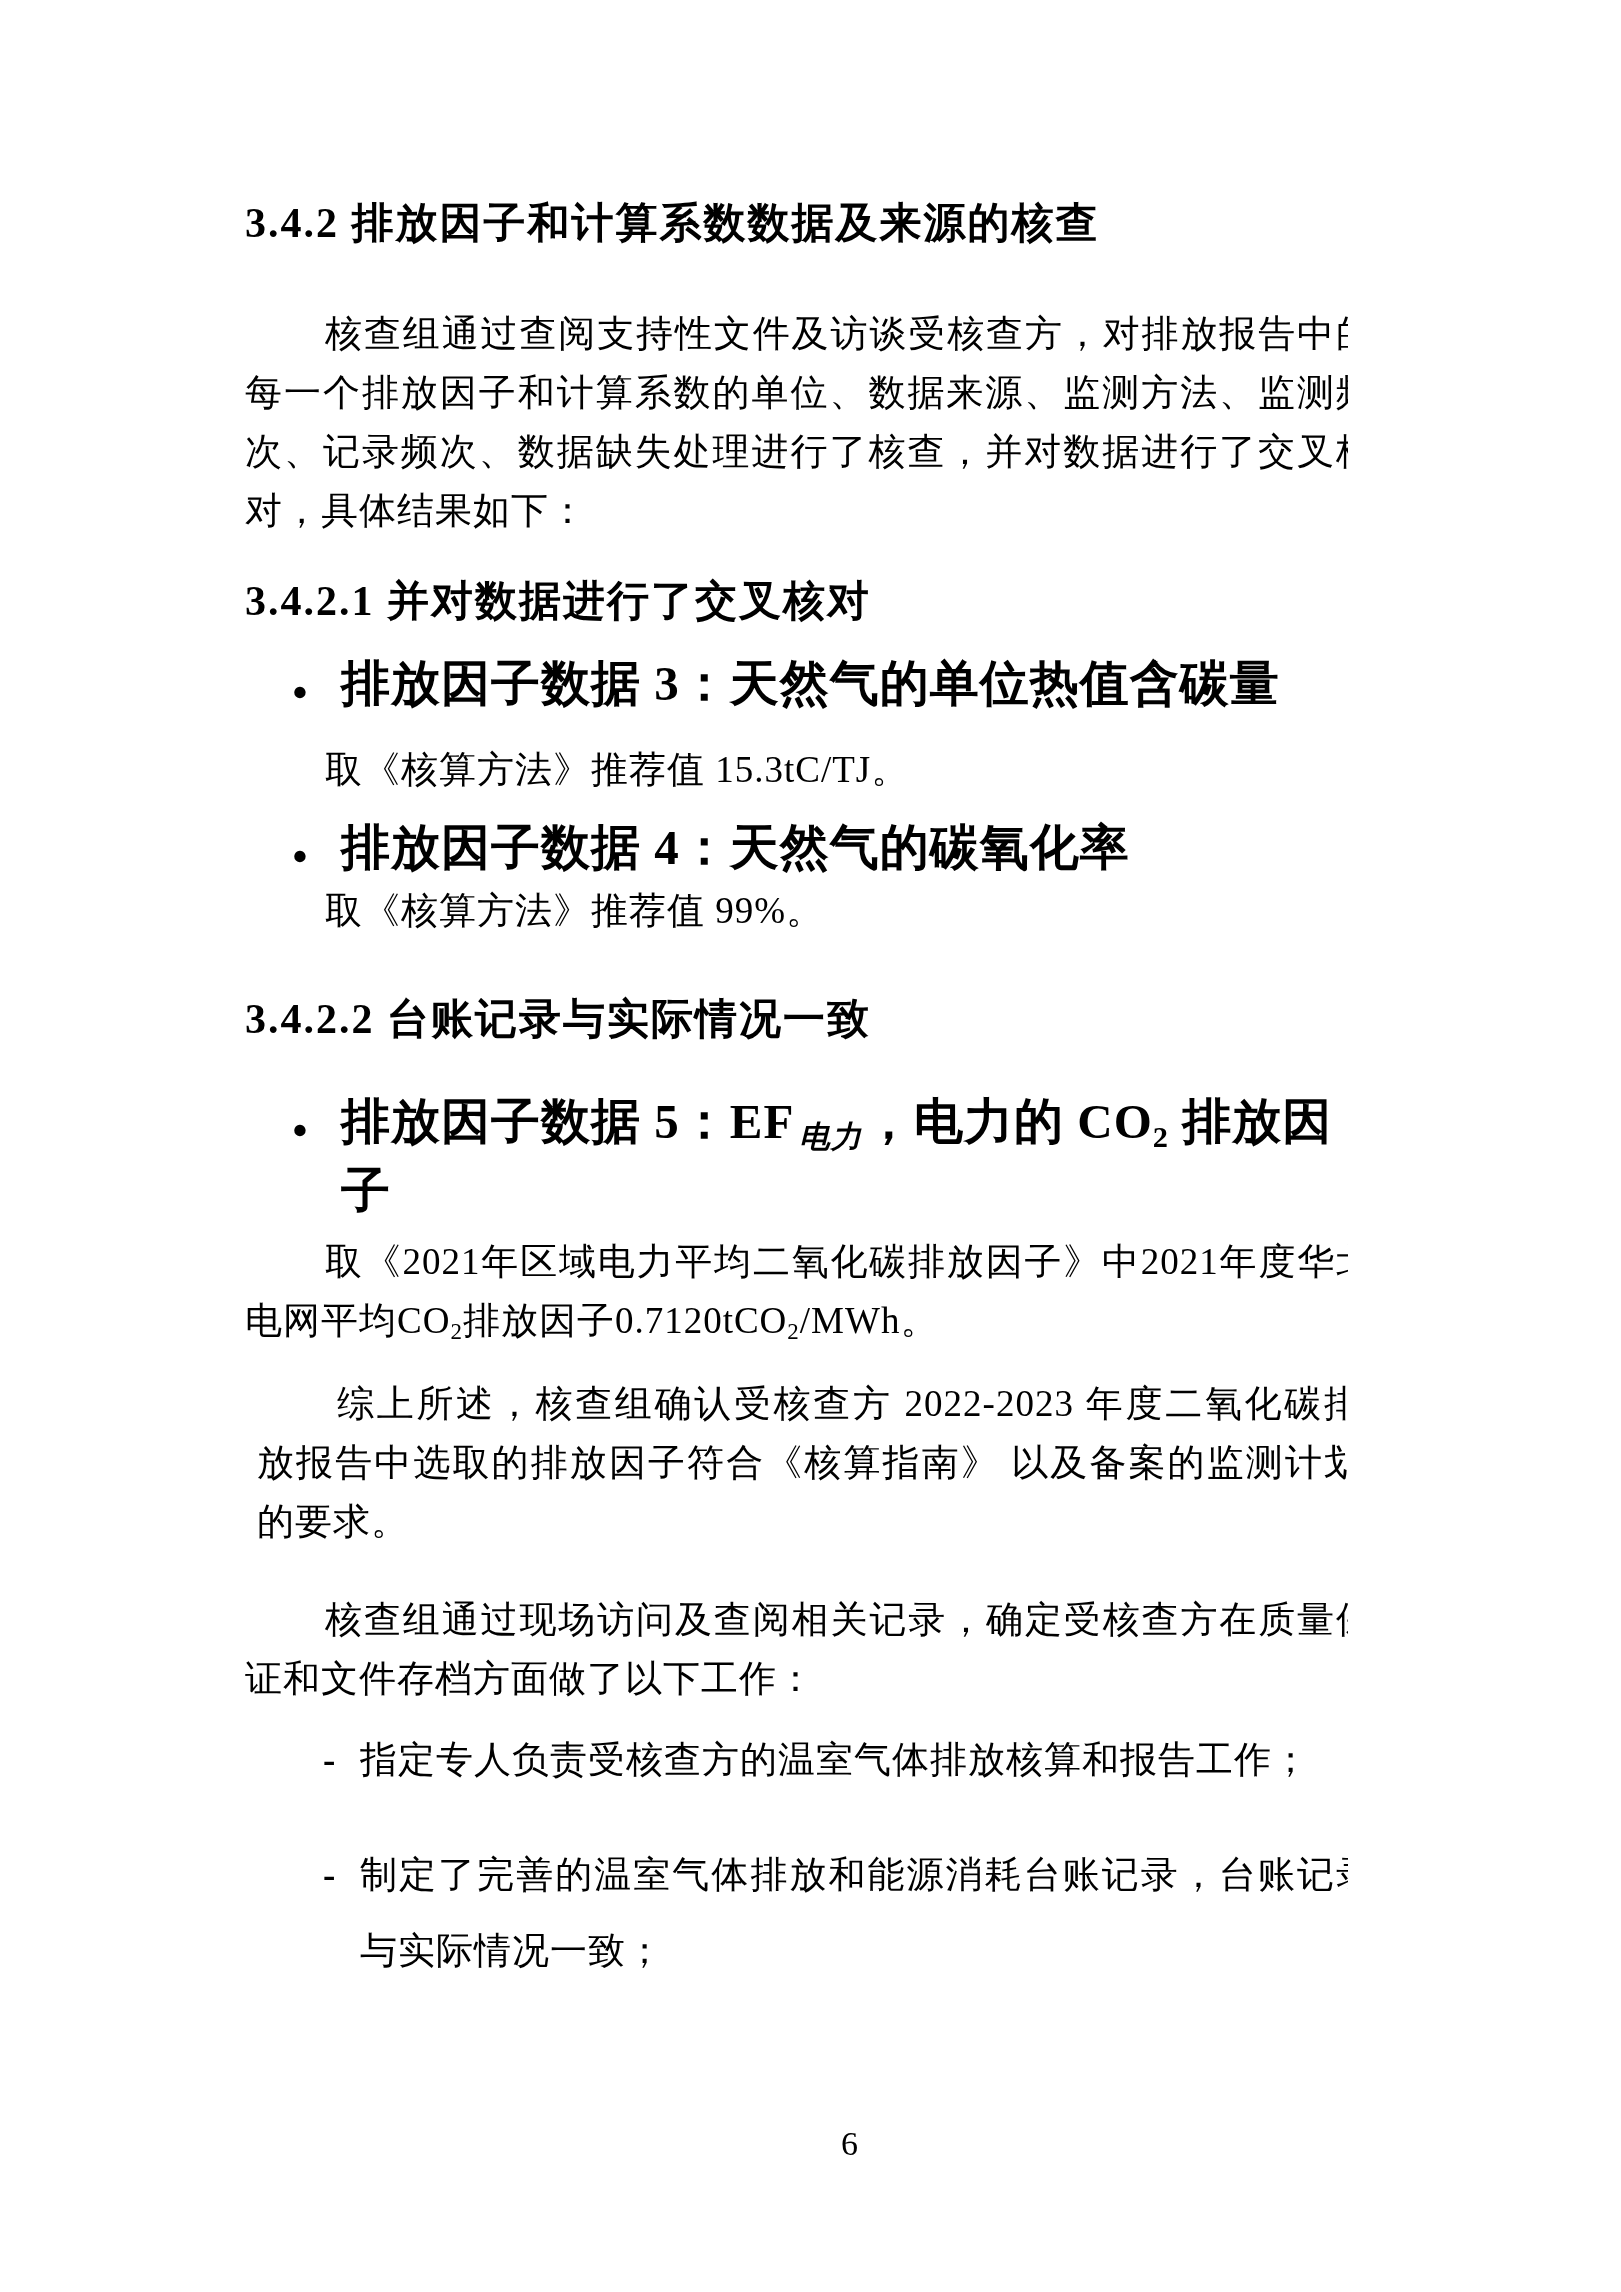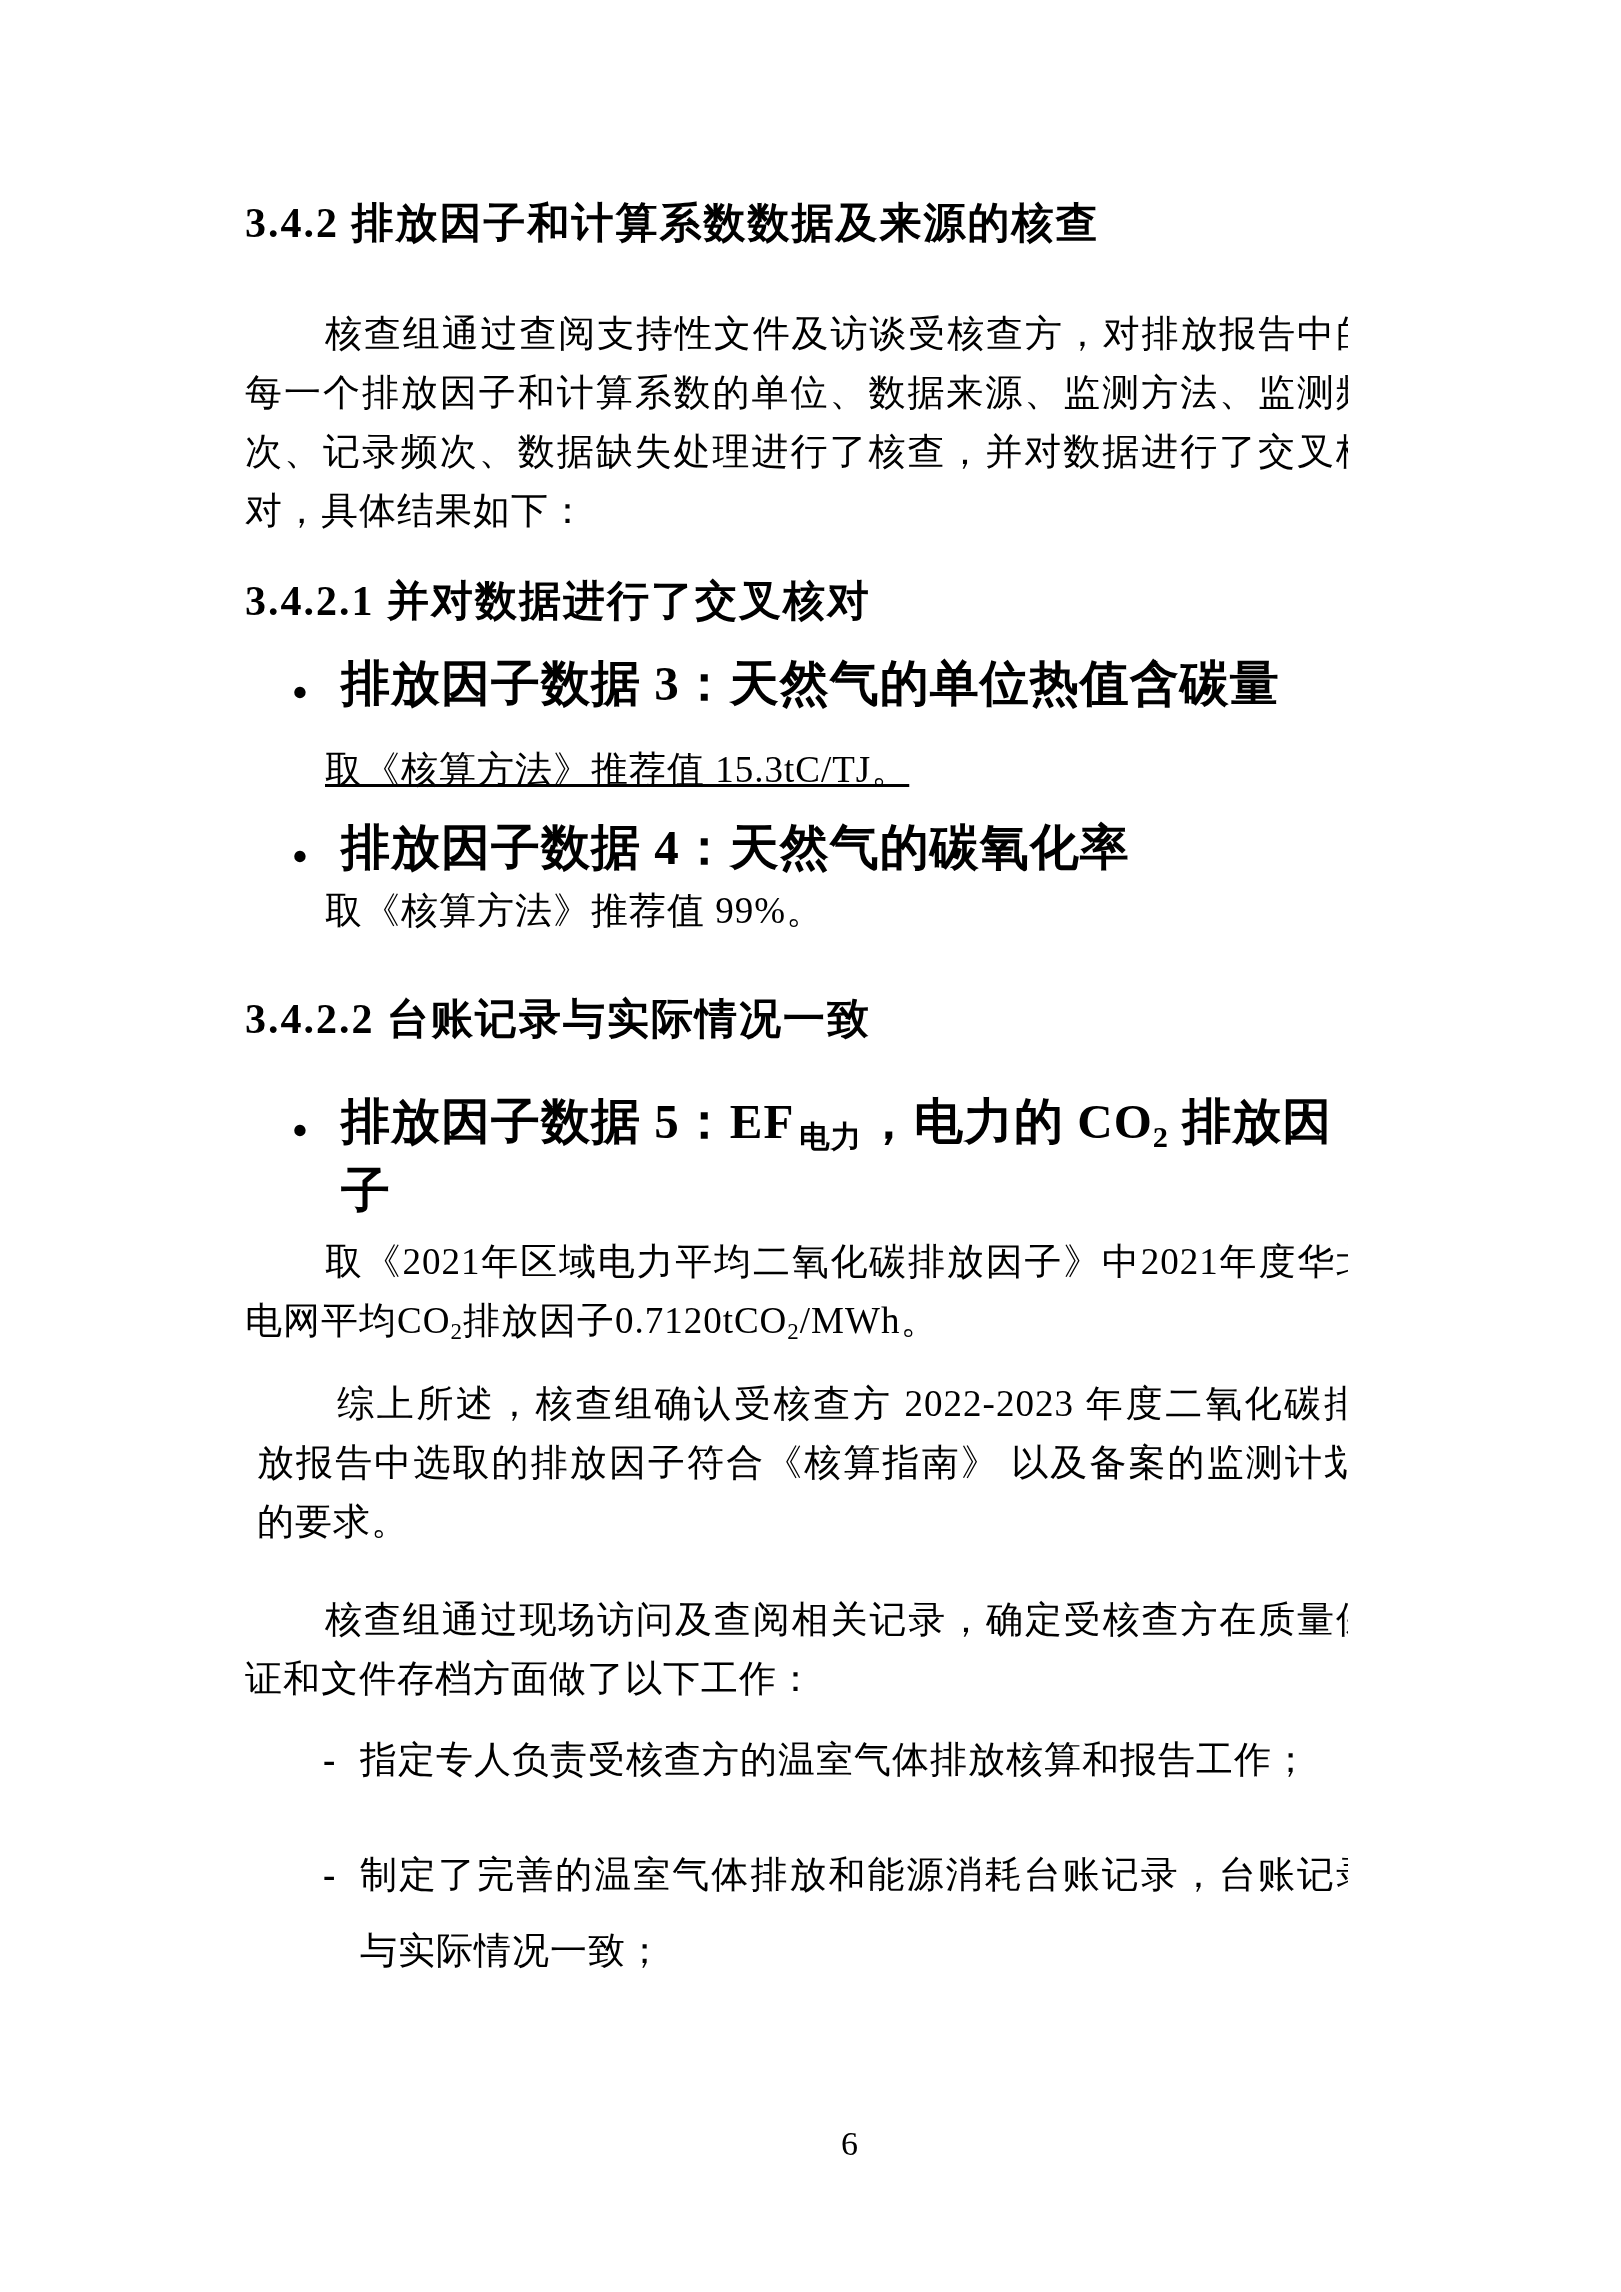--- a/index.html
+++ b/index.html
@@ -76,33 +76,34 @@
   .dash-text {
     text-align: justify;
   }
   .subscript {
     font-size: 0.62em;
     vertical-align: -0.28em;
   }
   .subscript.cn-sub {
     margin-left: 4.9px;
     margin-right: 2px;
+    font-style: italic;
   }
   .page-number {
     position: absolute;
     left: 841px;
     top: 2125px;
     font-size: 34px;
   }
   
   .m-h342     { margin: 0 0 54px 0; }
   .m-para1    { margin: 0 0 0 0; }
   .m-h3421    { margin: 34px 0 0 0; }
   .m-bullet3  { margin: 29px 0 0 0; }
-  .m-take3    { margin: 24.5px 0 0 0; text-decoration: underline; }
+  .m-take3    { margin: 24.5px 0 0 0; }
   .m-bullet4  { margin: 24.5px 0 0 0; }
   .m-take4    { margin: 2px 0 0 0; }
   .m-h3422    { margin: 54px 0 0 0; }
   .m-bullet5  { margin: 49px 0 0 0; }
   .m-paraelec { margin: 14.7px 0 0 0; }
   .m-parasum  { margin: 12px; }
   .m-h35      { margin: 39px 0 0 0; }
   .m-paraqa   { margin: 39px 0 0 0; }
   .m-dash1    { margin: 14.7px 0 0 0; }
   .m-dash2    { margin: 39px 0 0 0; }

